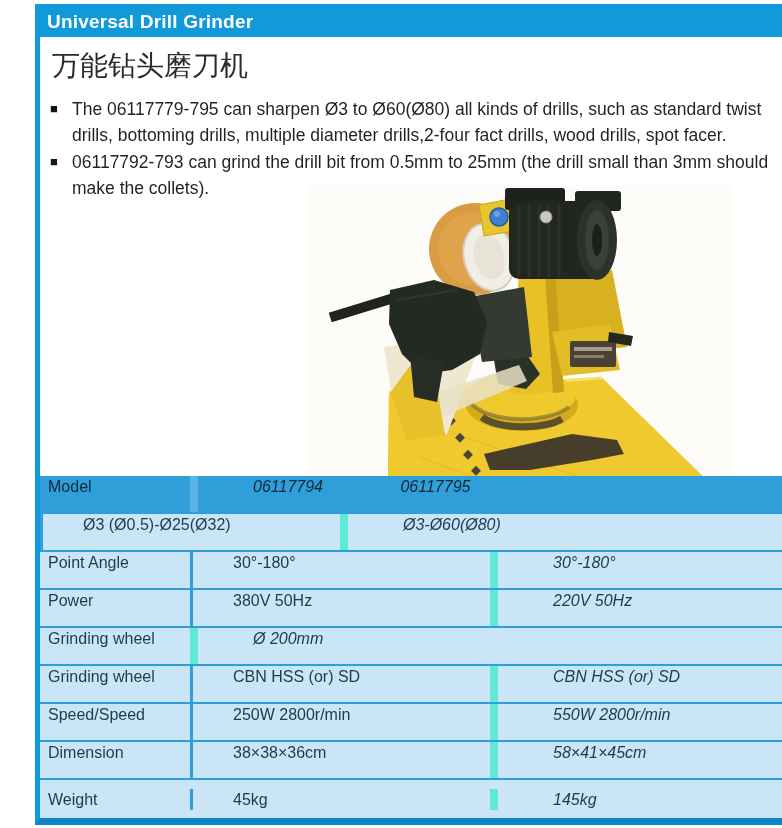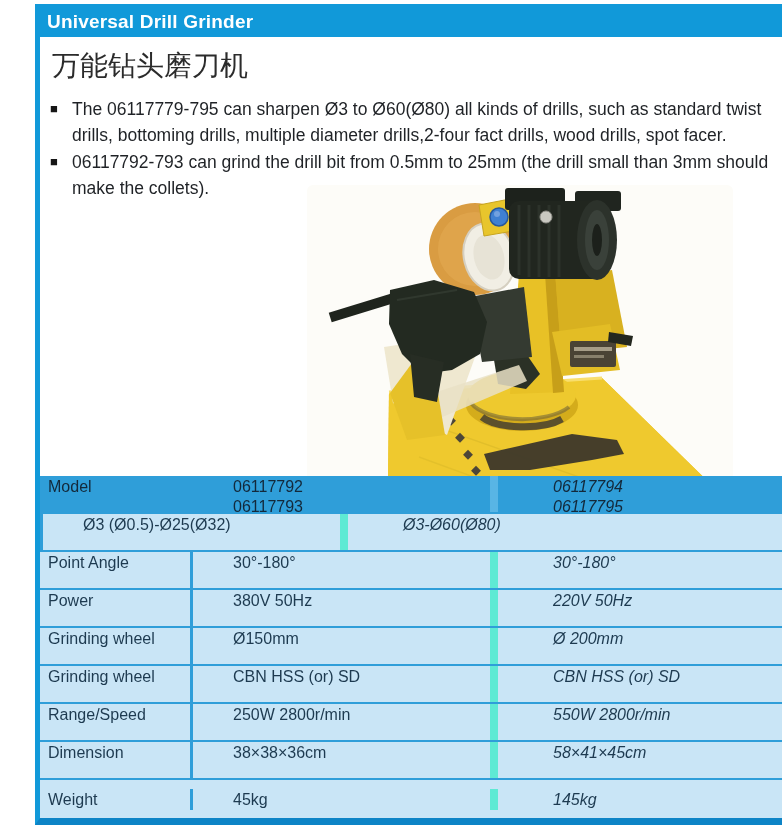--- a/index.html
+++ b/index.html
@@ -155,24 +155,20 @@
         <path d="M133,105 L177,95 L217,107 L230,137 L223,169 L195,185 L165,189 L145,169 L132,139 Z" fill="#232a21"></path>
         <path d="M153,169 L187,177 L180,217 L157,212 Z" fill="#272d24"></path>
         <path d="M140,115 L200,105" stroke="#3a4238" stroke-width="2" opacity="0.6"></path>
       </g>
     </svg>
   </div>
 
   <div class="spec-table">
     <div class="trow thead">
       <div class="c1">Model</div>
-      <div class="c2">
-        <span class="mnum">06117792</span>
-        <span class="mnum">06117793</span>
-      </div>
       <div class="c3">
         <span class="mnum">06117794</span>
         <span class="mnum">06117795</span>
       </div>
     </div>
 
     <div class="trow">
       <div class="c2">Ø3 (Ø0.5)-Ø25(Ø32)</div>
       <div class="c3">Ø3-Ø60(Ø80)</div>
     </div>
@@ -181,30 +177,29 @@
       <div class="c2">30°-180°</div>
       <div class="c3">30°-180°</div>
     </div>
     <div class="trow">
       <div class="c1">Power</div>
       <div class="c2">380V 50Hz</div>
       <div class="c3">220V 50Hz</div>
     </div>
     <div class="trow">
       <div class="c1">Grinding wheel</div>
-      <div class="c2">Ø150mm</div>
       <div class="c3">Ø 200mm</div>
     </div>
     <div class="trow">
       <div class="c1">Grinding wheel</div>
       <div class="c2">CBN HSS (or) SD</div>
       <div class="c3">CBN HSS (or) SD</div>
     </div>
     <div class="trow">
-      <div class="c1">Range/Speed</div>
+      <div class="c1">Speed/Speed</div>
       <div class="c2">250W 2800r/min</div>
       <div class="c3">550W 2800r/min</div>
     </div>
     <div class="trow">
       <div class="c1">Dimension</div>
       <div class="c2">38×38×36cm</div>
       <div class="c3">58×41×45cm</div>
     </div>
     <div class="trow">
       <div class="c1">Weight</div>

